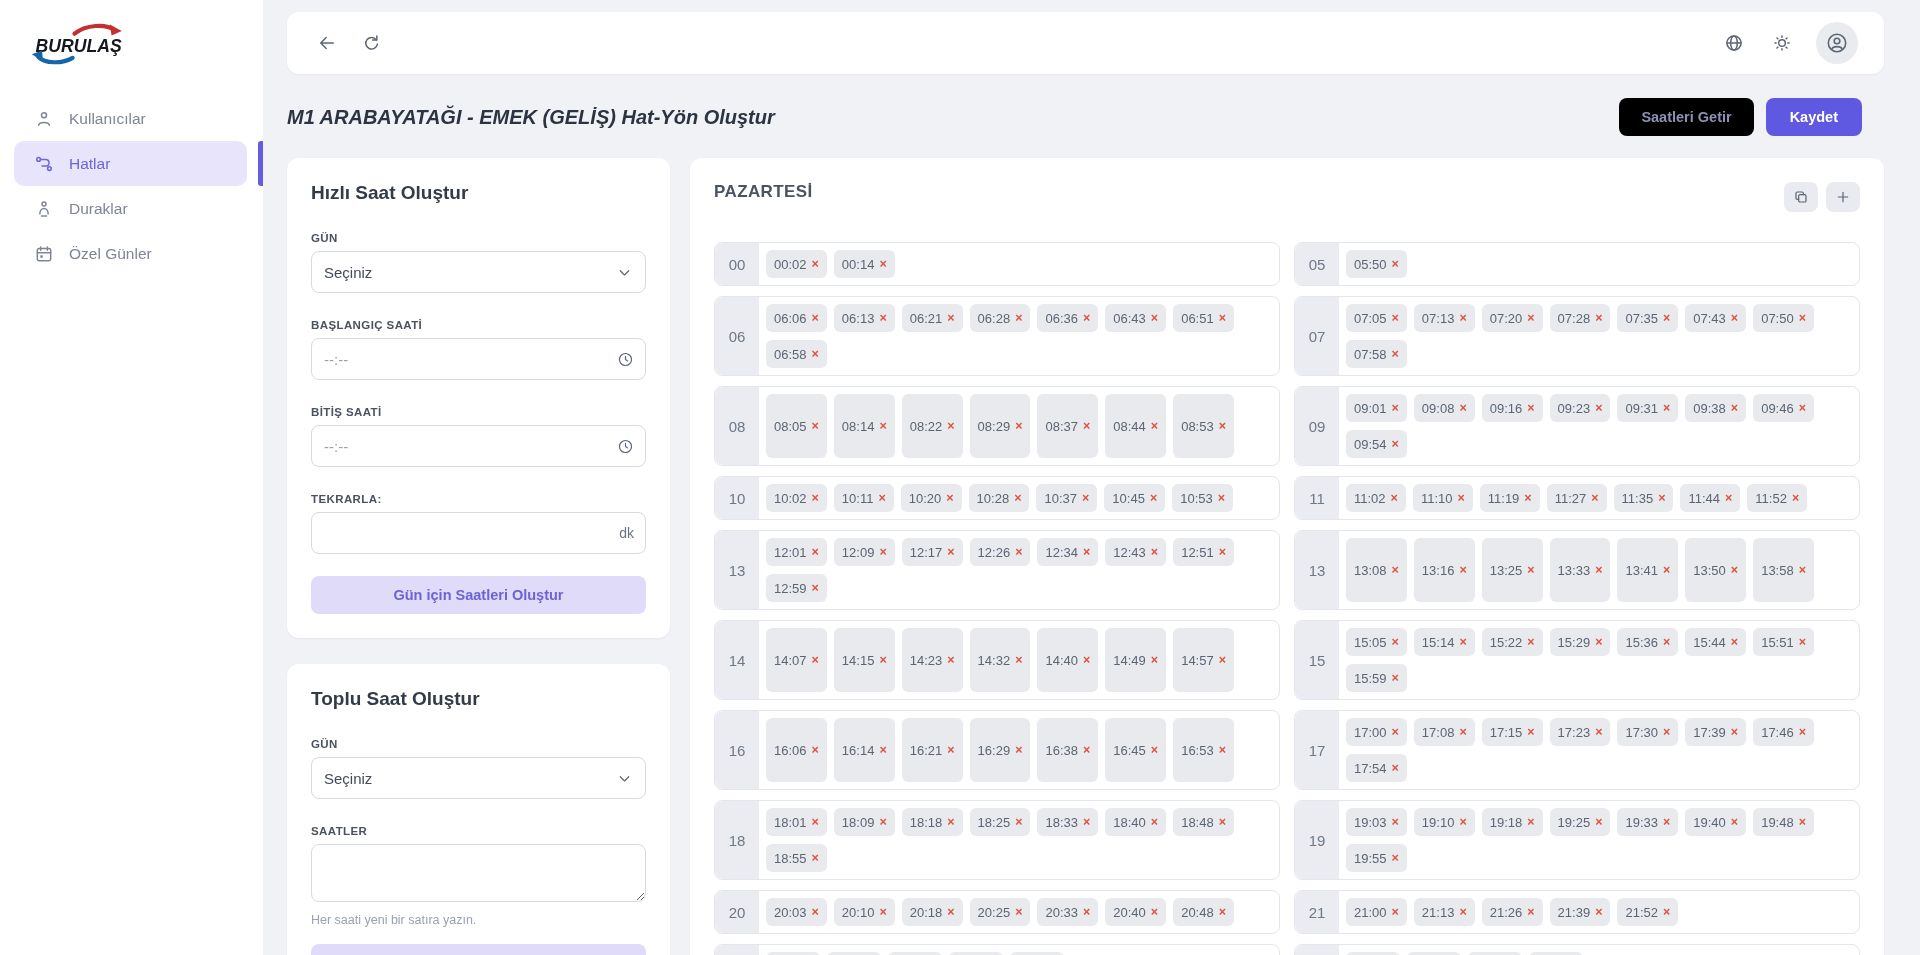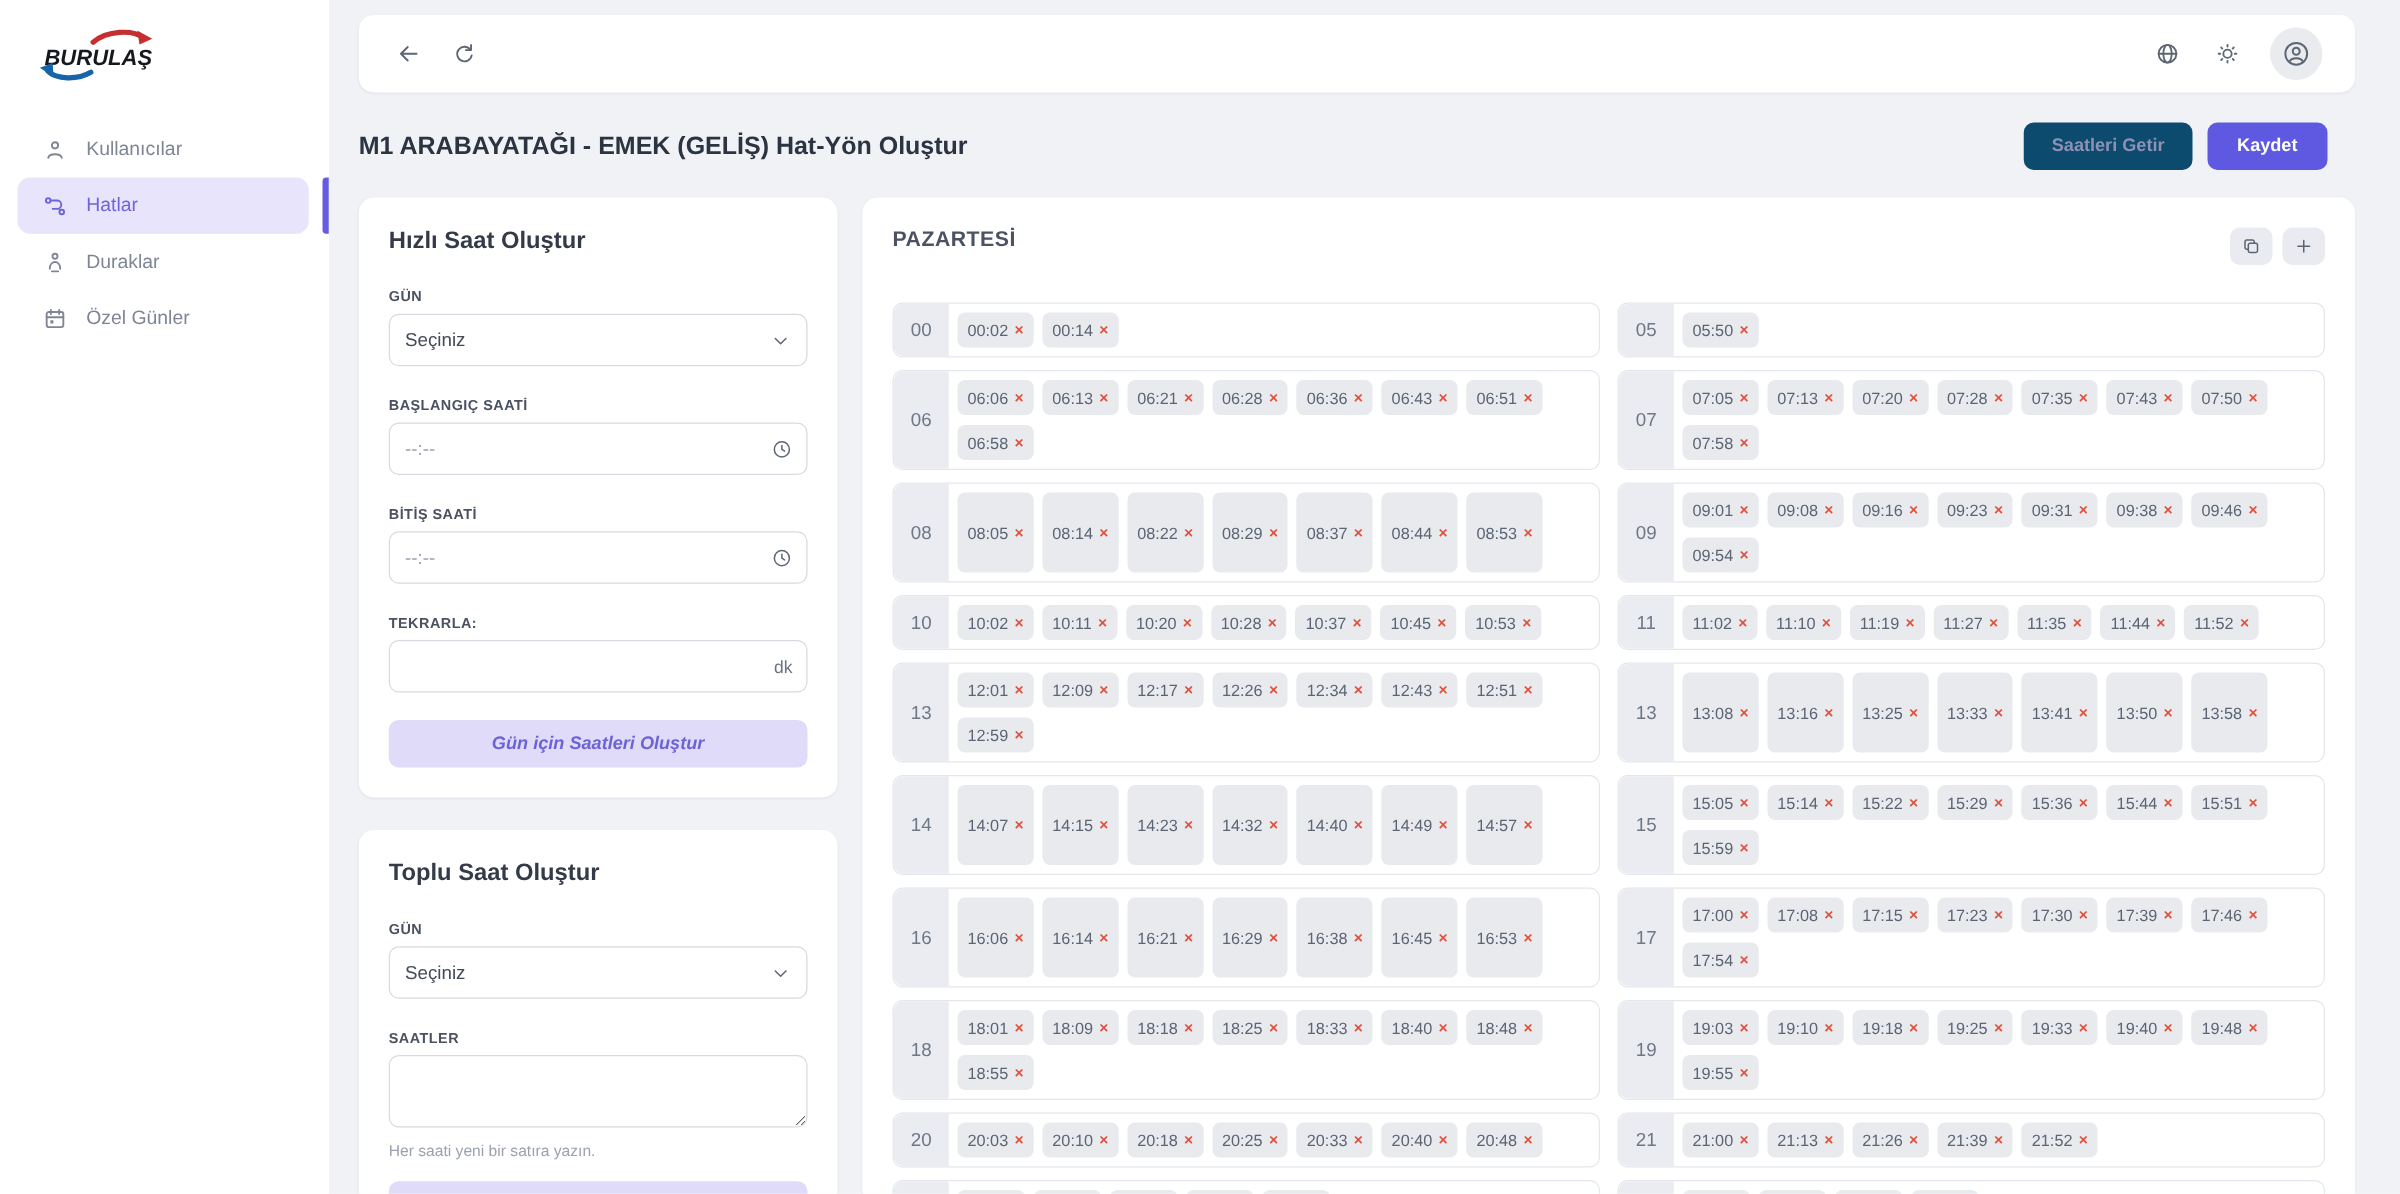--- a/index.html
+++ b/index.html
@@ -41,26 +41,26 @@
   .topbar .left-icons { display:flex; gap:16px; }
   .topbar .right-icons { margin-left:auto; display:flex; align-items:center; gap:20px; }
   .avatar-circle {
     width:42px; height:42px; border-radius:50%; background:#e9ebef;
     display:flex; align-items:center; justify-content:center; cursor:pointer; border:none;
   }
   .avatar-circle svg { width:24px; height:24px; stroke:#5d6675; fill:none; stroke-width:1.6; }
   .title-row {
     margin:24px 58px 0 24px; display:flex; align-items:center;
   }
-  .page-title { font-size:20px; font-weight:700; color:#2c3442; }
+  .page-title { font-size:20px; font-weight:700; color:#2c3442;font-style:italic; }
   .title-actions { margin-left:auto; display:flex; gap:12px; }
   .btn { border:none; border-radius:8px; height:38px; font-size:14.5px; font-weight:600; cursor:pointer; font-family:inherit; }
-  .btn-soft { background:#0c4a6e; color:#8e91b4; padding:4px 22px; }
+  .btn-soft { background:#000000; color:#8e91b4; padding:4px 22px; }
   .btn-primary { background:#5f58e0; color:#fff; padding:0 24px; }
-  .btn-lav { background:#dfdbf8; color:#6b63d6; width:100%;font-style:italic; }
+  .btn-lav { background:#dfdbf8; color:#6b63d6; width:100%; }
   .body-row { display:flex; gap:20px; margin:22px 36px 0 24px; align-items:flex-start; }
   
   .left-col { width:383px; flex:none; display:flex; flex-direction:column; gap:26px; }
   .card { background:#fff; border-radius:12px; box-shadow:0 1px 2px rgba(16,24,40,.05); }
   .panel { padding:24px; }
   .panel-title { font-size:19px; font-weight:700; color:#333b49; }
   .field-label {
     display:block; font-size:11.5px; font-weight:700; letter-spacing:.4px;
     color:#4a5260; margin:26px 0 7px; text-transform:uppercase;
   }

